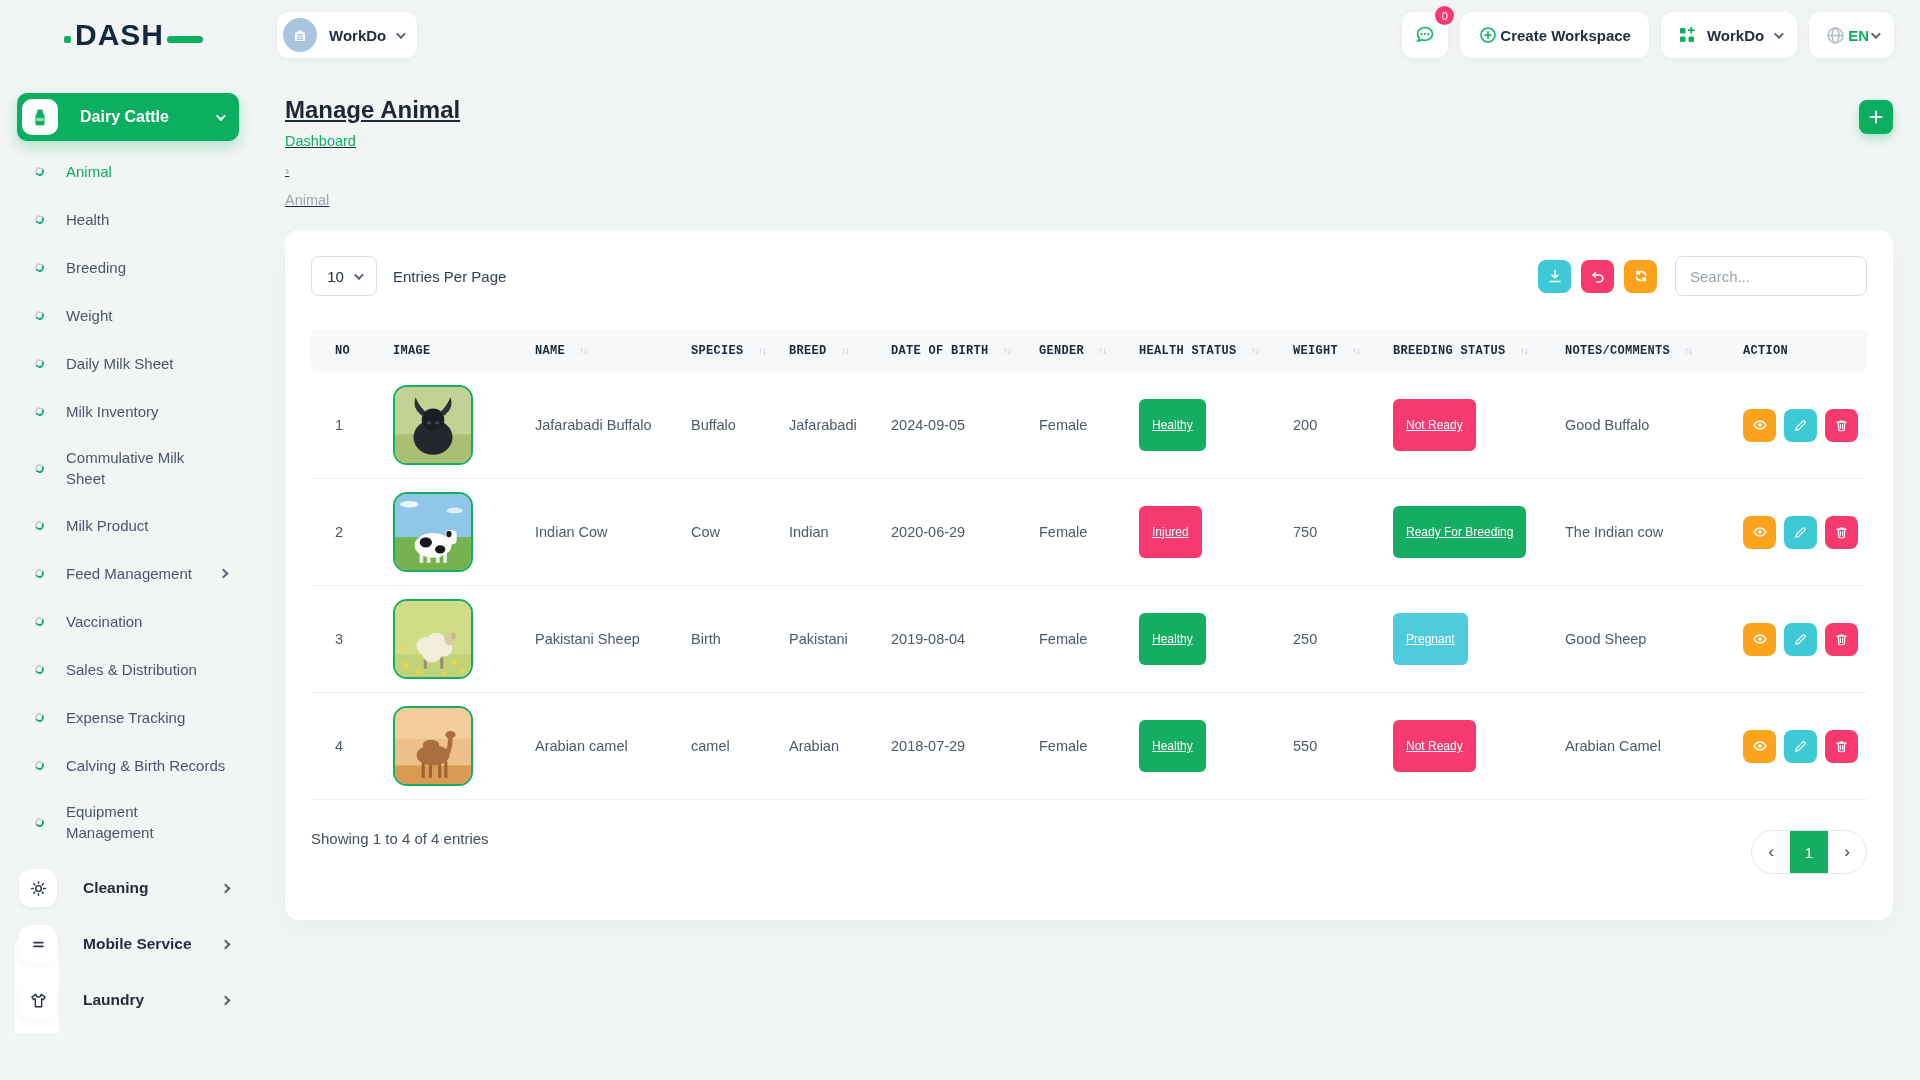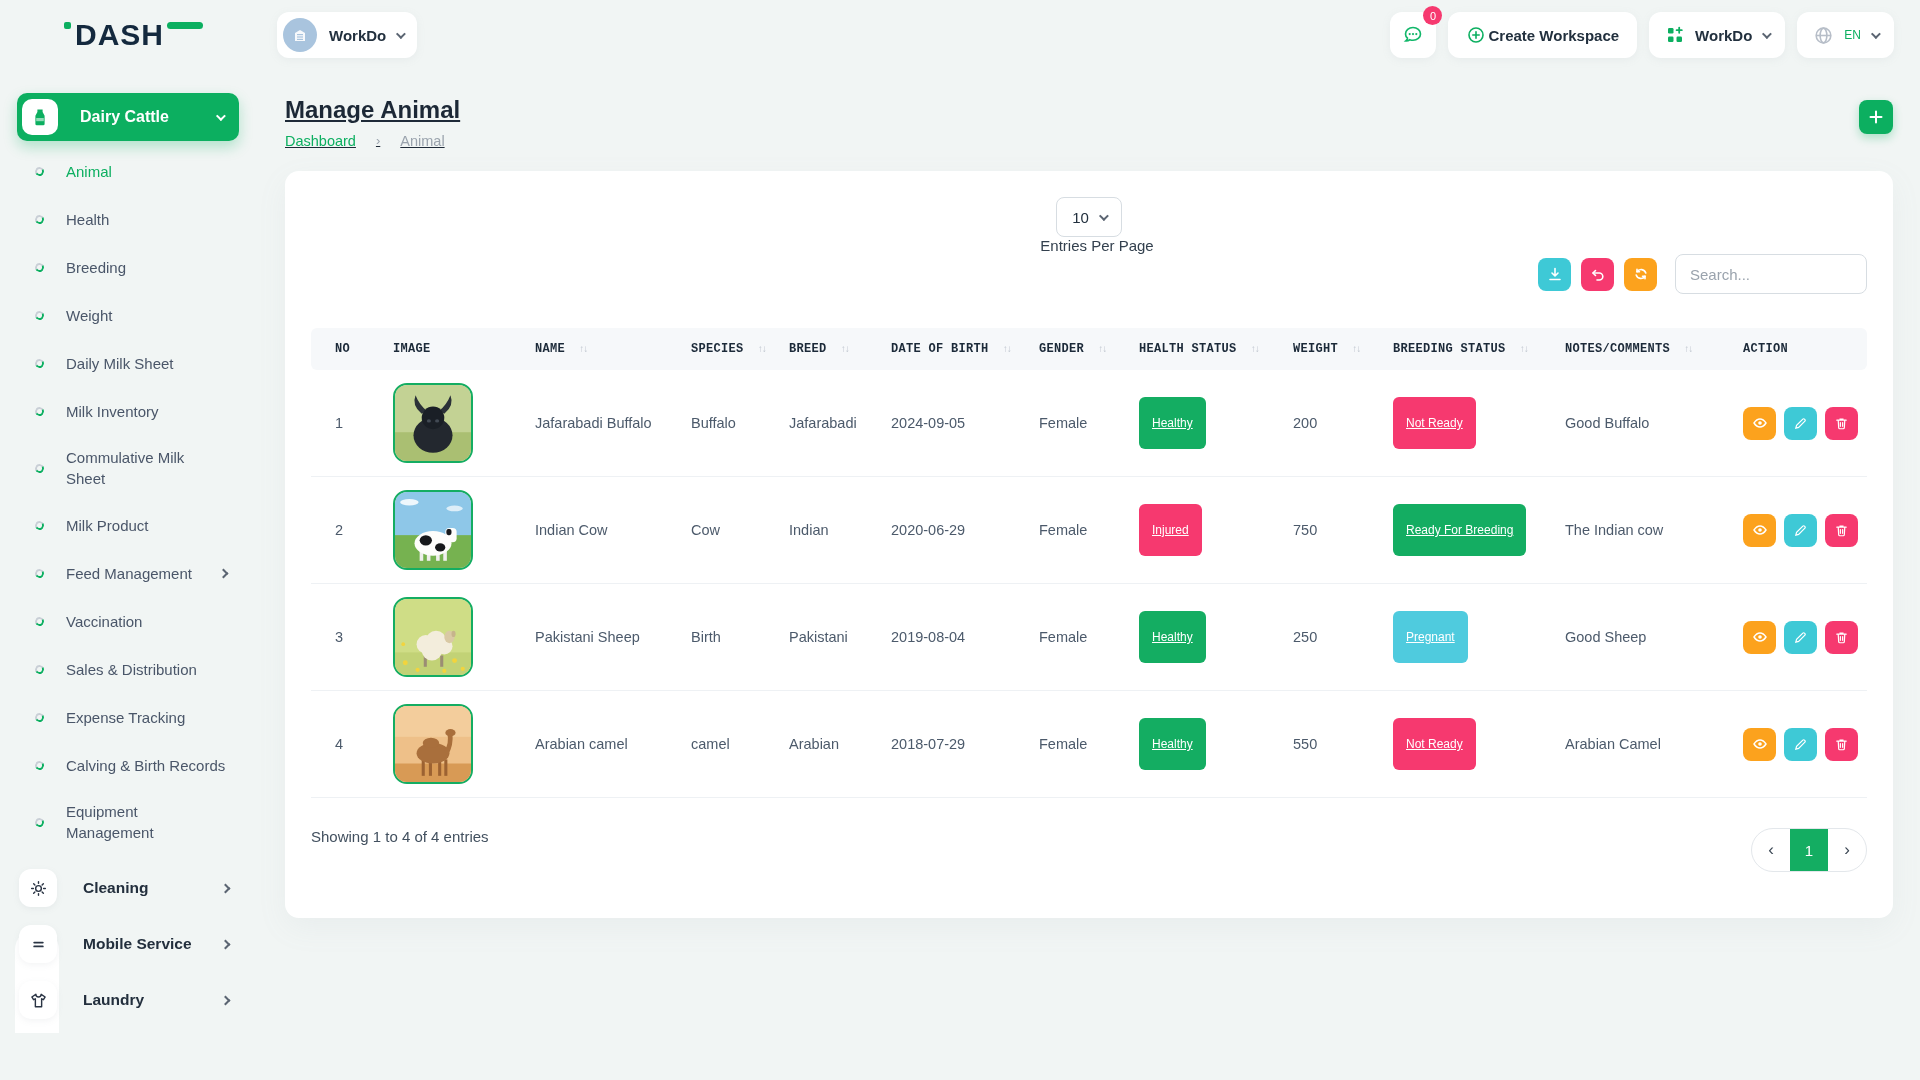--- a/index.html
+++ b/index.html
@@ -4,37 +4,37 @@
 <style>
   * { margin:0; padding:0; box-sizing:border-box; }
   html,body { width:1920px; height:1080px; overflow:hidden; }
   body {
     font-family:"Liberation Sans", sans-serif;
     background:#f1f5f4;
     color:#1e2a38;
   }
   
   .top-header { height:70px; display:flex; align-items:center; padding:0 26px 0 64px; }
-  .logo { display:flex; align-items:flex-start; }
+  .logo { display:flex; align-items:center; }
   .logo-dot { width:7px; height:7px; border-radius:2px; background:#0CAF60; margin-right:4px; transform:translateY(4px); }
   .logo-text { font-size:30px; font-weight:800; letter-spacing:1px; color:#14293e; }
   .logo-bar { width:36px; height:7px; border-radius:4px; background:#0CAF60; margin-left:3px; transform:translateY(4px); }
   .ws-pill { margin-left:74px; height:46px; background:#fff; border-radius:12px; display:flex; align-items:center;
              padding:0 14px 0 6px; box-shadow:0 2px 8px rgba(150,160,170,.10); }
   .ws-avatar { width:34px; height:34px; border-radius:50%; background:#a9c4de; display:flex; align-items:center; justify-content:center; }
   .ws-label { margin:0 10px 0 12px; font-size:15px; font-weight:600; color:#22303e; }
   .hdr-right { margin-left:auto; display:flex; align-items:center; gap:12px; }
   .hbtn { height:46px; background:#fff; border-radius:12px; display:flex; align-items:center;
           box-shadow:0 2px 8px rgba(150,160,170,.10); }
   .chat-btn { width:46px; justify-content:center; position:relative; }
   .chat-badge { position:absolute; top:-6px; right:-6px; min-width:19px; height:19px; border-radius:10px;
                 background:#F6396F; color:#fff; font-size:11px; display:flex; align-items:center; justify-content:center; }
   .create-btn { padding:0 18px; gap:2px; font-size:15px; font-weight:600; color:#22303e; }
   .wd-btn { padding:0 16px; gap:10px; font-size:15px; font-weight:600; color:#22303e; }
-  .lang-btn { padding:0 16px; gap:10px; font-size:12px; font-weight:400; color:#0CAF60; }
+  .lang-btn { padding:0 16px; gap:2px; font-size:15px; font-weight:700; color:#0CAF60; }
   .chev { display:inline-block; width:7px; height:7px; border-right:2px solid #5b6572; border-bottom:2px solid #5b6572; }
   .chev.down { transform:rotate(45deg) translateY(-2px); }
   .chev.right { transform:rotate(-45deg); }
   .chev.white { border-color:#fff; }
   
   .layout { display:flex; }
   .sidebar { width:285px; flex:none; position:relative; padding-top:23px; }
   .module-rail { position:absolute; left:15px; top:858px; bottom:0; width:44px; background:#fff; border-radius:22px 22px 0 0; }
   .dairy-pill { width:222px; height:48px; margin-left:17px; background:#0CAF60; border-radius:10px;
                 display:flex; align-items:center; box-shadow:0 6px 14px rgba(12,175,96,.28); position:relative; }
@@ -54,30 +54,30 @@
   .modules { margin-top:8px; position:relative; }
   .module { display:flex; align-items:center; height:46px; margin:10px 0; }
   .module .ibox { width:38px; height:38px; background:#fff; border-radius:12px; margin-left:19px;
                   display:flex; align-items:center; justify-content:center; box-shadow:0 2px 6px rgba(140,150,160,.10); }
   .module .lbl { margin-left:26px; font-size:15.5px; font-weight:700; color:#232f3d; white-space:nowrap; }
   .module .chev { margin-left:auto; margin-right:56px; }
   
   .main { flex:1; padding-right:28px; }
   .title-row { margin-top:26px; display:flex; justify-content:space-between; align-items:flex-start;text-decoration:underline; }
   .page-title { font-size:24px; font-weight:700; color:#1c2836; }
-  .breadcrumb { margin-top:9px; display:flex; gap:20px; font-size:14.5px; }
+  .breadcrumb { margin-top:9px; display:flex; gap:14px; font-size:14.5px;flex-direction:column; }
   .bc-home { color:#0CAF60; }
   .bc-sep { color:#9aa3ad; font-size:13px; }
   .bc-cur { color:#9aa3ad; }
   .add-btn { width:34px; height:34px; border-radius:8px; background:#0CAF60; color:#fff; border:none;
              font-size:20px; line-height:1; display:flex; align-items:center; justify-content:center; cursor:pointer;
              box-shadow:0 4px 10px rgba(12,175,96,.3); margin-top:4px; }
   .card { margin-top:22px; background:#fff; border-radius:14px; padding:26px 26px 46px;
           box-shadow:0 10px 30px rgba(140,150,160,.08); }
-  .controls { display:flex; align-items:center;flex-direction:column; }
+  .controls { display:flex; align-items:center; }
   .entries-select { width:66px; height:40px; border:1px solid #d7dde2; border-radius:8px; background:#fff;
                     display:flex; align-items:center; justify-content:center; gap:10px; font-size:15px; color:#22303e; cursor:pointer; }
   .entries-label { margin-left:16px; font-size:15px; color:#33404e; }
   .controls-right { margin-left:auto; display:flex; align-items:center; gap:10px; }
   .tbtn { width:33px; height:33px; border:none; border-radius:8px; display:flex; align-items:center; justify-content:center; cursor:pointer; }
   .t-export { background:#3EC9D6; }
   .t-undo { background:#F6396F; }
   .t-refresh { background:#FCA21D; }
   .search-input { margin-left:8px; width:192px; height:40px; border:1px solid #d7dde2; border-radius:8px;
                   padding:0 14px; font-size:15px; color:#33404e; font-family:"Liberation Sans",sans-serif; outline:none; }

